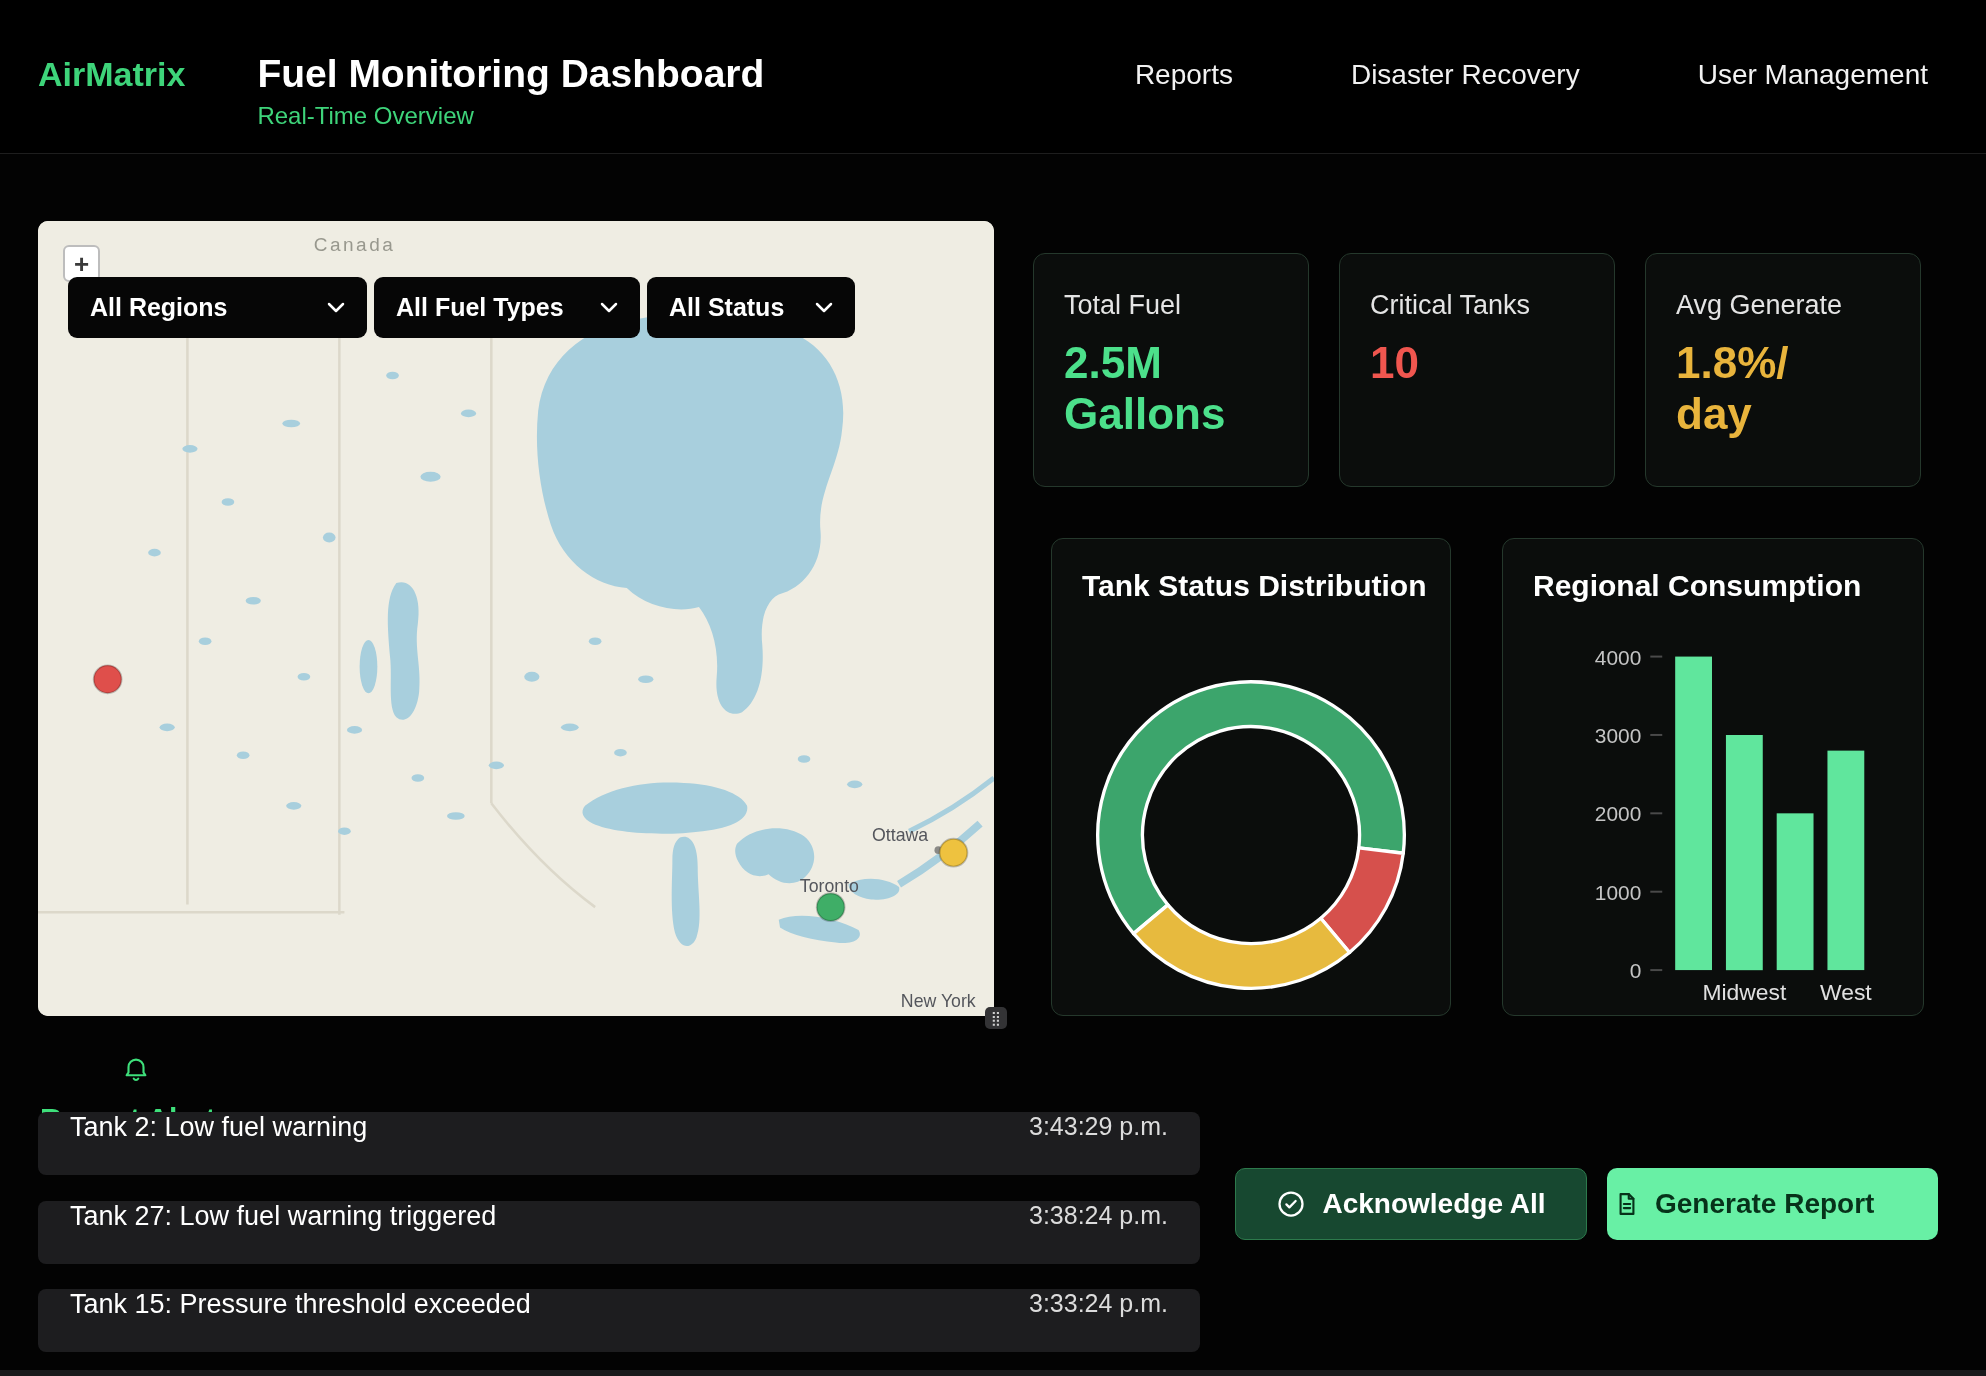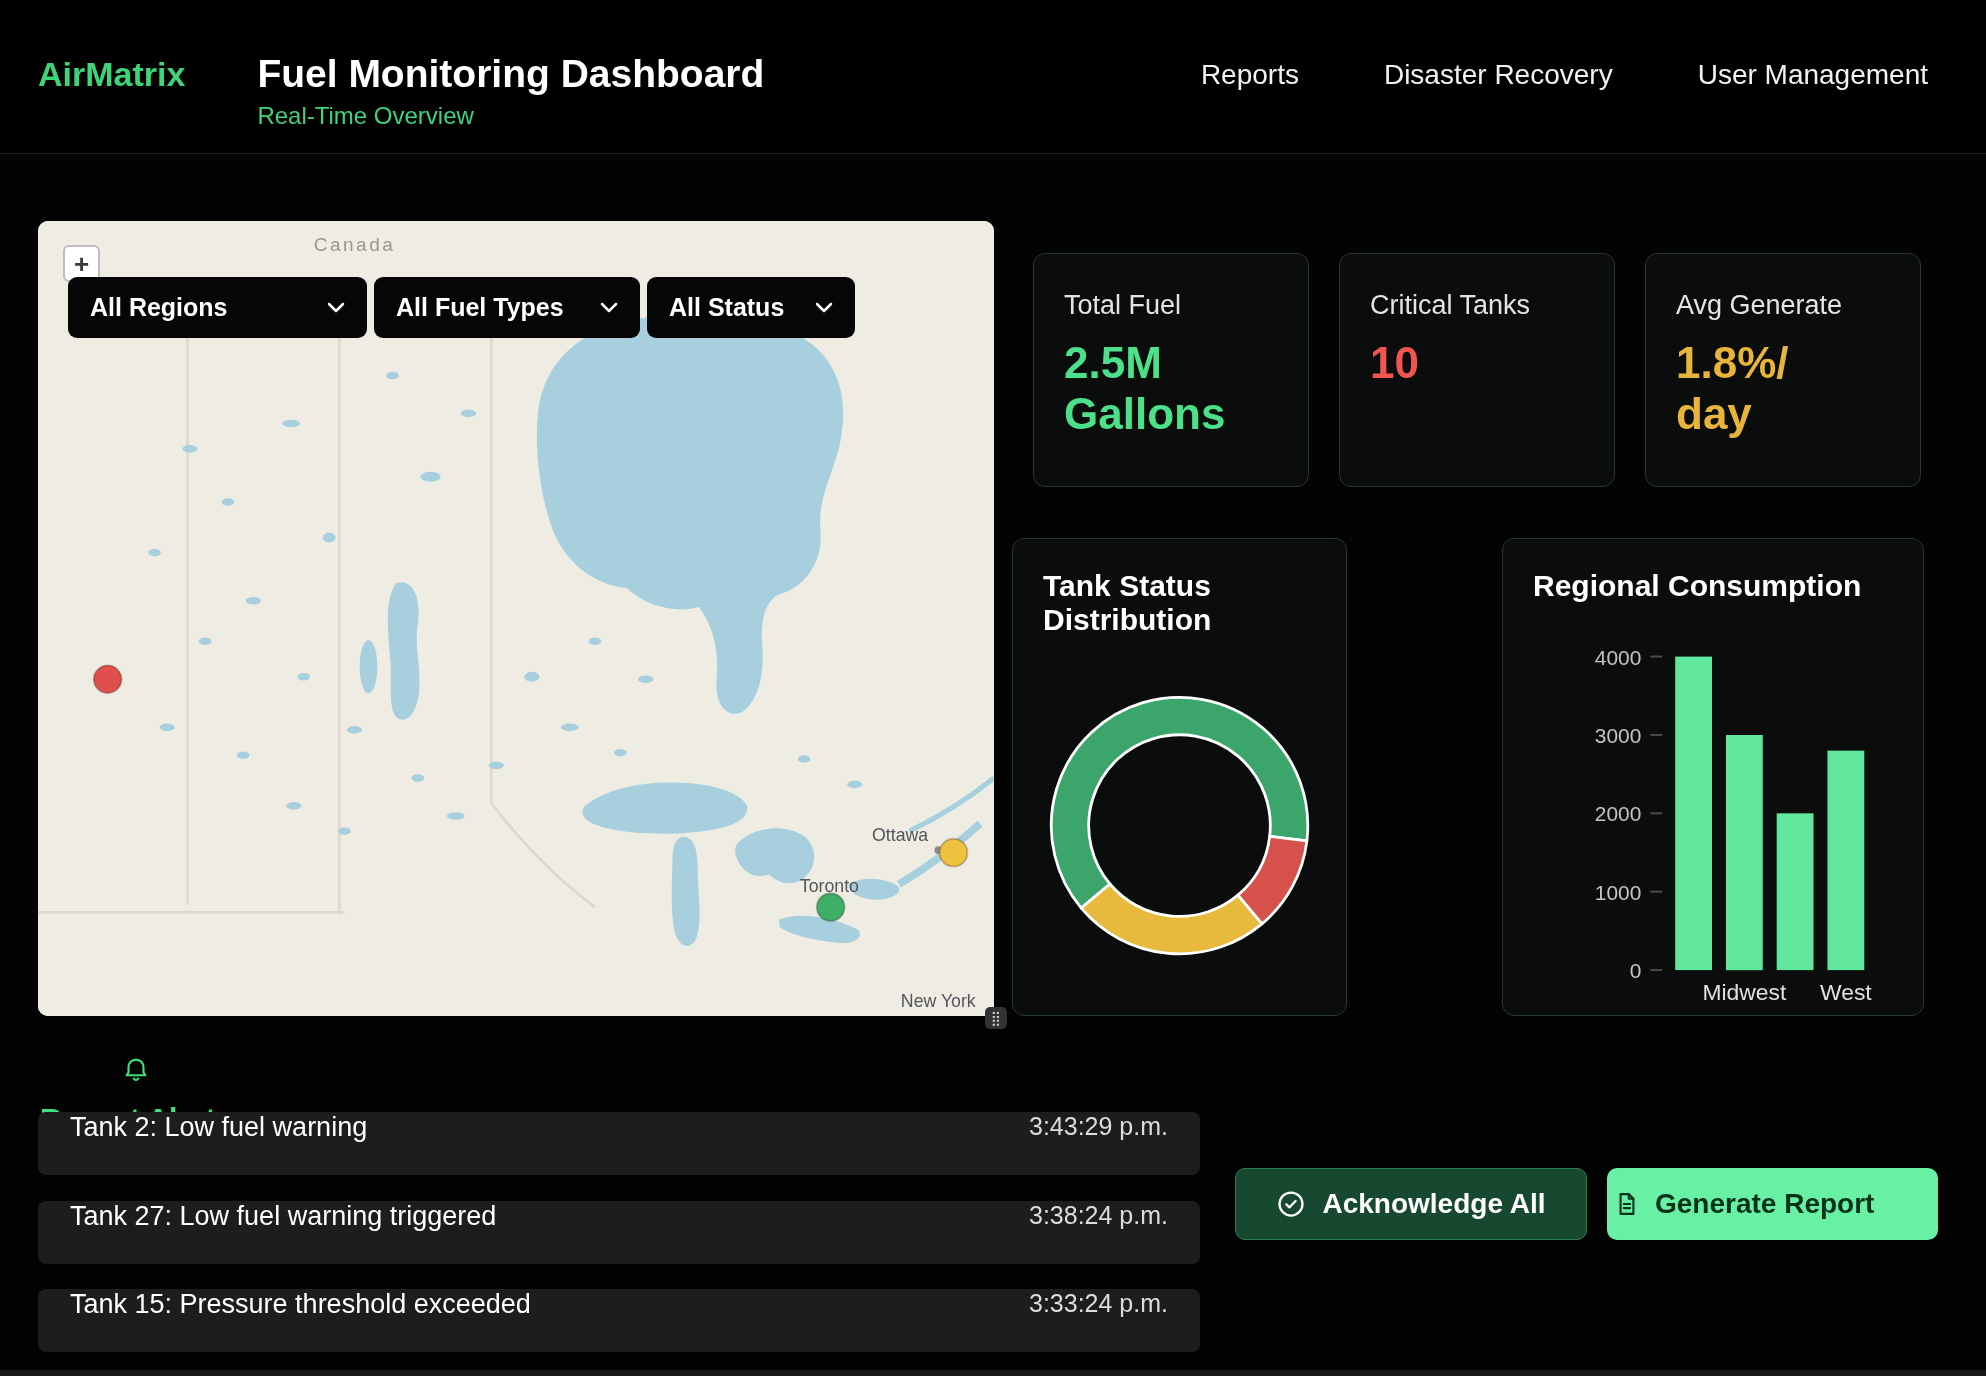--- a/index.html
+++ b/index.html
@@ -7,21 +7,21 @@
         font-family:"Liberation Sans",sans-serif;color:#fff;margin-top:28px;}
 
   
   .header{position:absolute;top:0;left:0;width:100%;height:126px;background:#000;
           border-bottom:1px solid #1e1e1e;display:flex;align-items:flex-start;
           padding:24px 58px 0 38px;box-sizing:border-box;}
   .logo{font-size:34px;font-weight:700;color:#3ed47a;line-height:44px;cursor:pointer;}
   .title-block{margin-left:72px;}
   .title{margin:0;font-size:39px;font-weight:700;color:#fff;line-height:44px;}
   .subtitle{font-size:24px;font-weight:500;color:#3ed47a;margin-top:6px;}
-  .nav{margin-left:auto;display:flex;gap:85px;padding-top:6px;}
+  .nav{margin-left:auto;display:flex;gap:118px;padding-top:6px;}
   .nav-item{font-size:28px;color:#f2f2f2;text-decoration:none;line-height:34px;cursor:pointer;}
 
   
   .map-panel{position:absolute;left:38px;top:193px;width:956px;height:795px;
              border-radius:10px;overflow:hidden;background:#efede3;}
   .map-svg{position:absolute;inset:0;width:100%;height:100%;}
   .zoom-btn{position:absolute;left:25px;top:24px;width:37px;height:37px;background:#fff;
             border:2px solid #bdbdbd;border-radius:6px;font-size:26px;font-weight:700;color:#3a3a3a;
             line-height:1;cursor:pointer;z-index:4;font-family:"Liberation Sans",sans-serif;}
   .filters{position:absolute;left:30px;top:56px;display:flex;gap:7px;z-index:5;}
@@ -40,21 +40,21 @@
   
   .stat-card{position:absolute;top:225px;width:276px;height:234px;background:#0b0d0c;
              border:1px solid #25382c;border-radius:12px;padding:36px 30px;box-sizing:border-box;}
   .stat-label{font-size:27px;font-weight:500;color:#e4e4e4;margin-bottom:16px;}
   .stat-value{font-size:44px;font-weight:700;line-height:1.16;max-width:185px;}
   .c-green{color:#4ce08b;} .c-red{color:#f0564f;} .c-amber{color:#e9b43c;}
 
   
   .chart-card{position:absolute;top:510px;height:478px;background:#0b0d0c;
               border:1px solid #25382c;border-radius:12px;box-sizing:border-box;}
-  .donut-card{left:1012px;width:335px;}
+  .donut-card{left:1051px;width:400px;}
   .bar-card{left:1502px;width:422px;border-radius:12px;}
   .chart-title{position:absolute;top:30px;left:30px;font-size:30px;font-weight:700;color:#fff;z-index:2;}
   .chart-svg{position:absolute;inset:0;width:100%;height:100%;}
   .tick-label{font-size:21px;fill:#c4c4c4;font-family:"Liberation Sans",sans-serif;}
   .axis-label{font-size:23px;fill:#e0e0e0;font-family:"Liberation Sans",sans-serif;}
   .tick-mark{stroke:#4a4a4a;stroke-width:2;}
 
   
   .alerts-heading{position:absolute;left:40px;top:1026px;display:flex;align-items:center;gap:18px;flex-direction:column;}
   .alerts-heading span{font-size:30px;font-weight:700;color:#3ee07b;}

